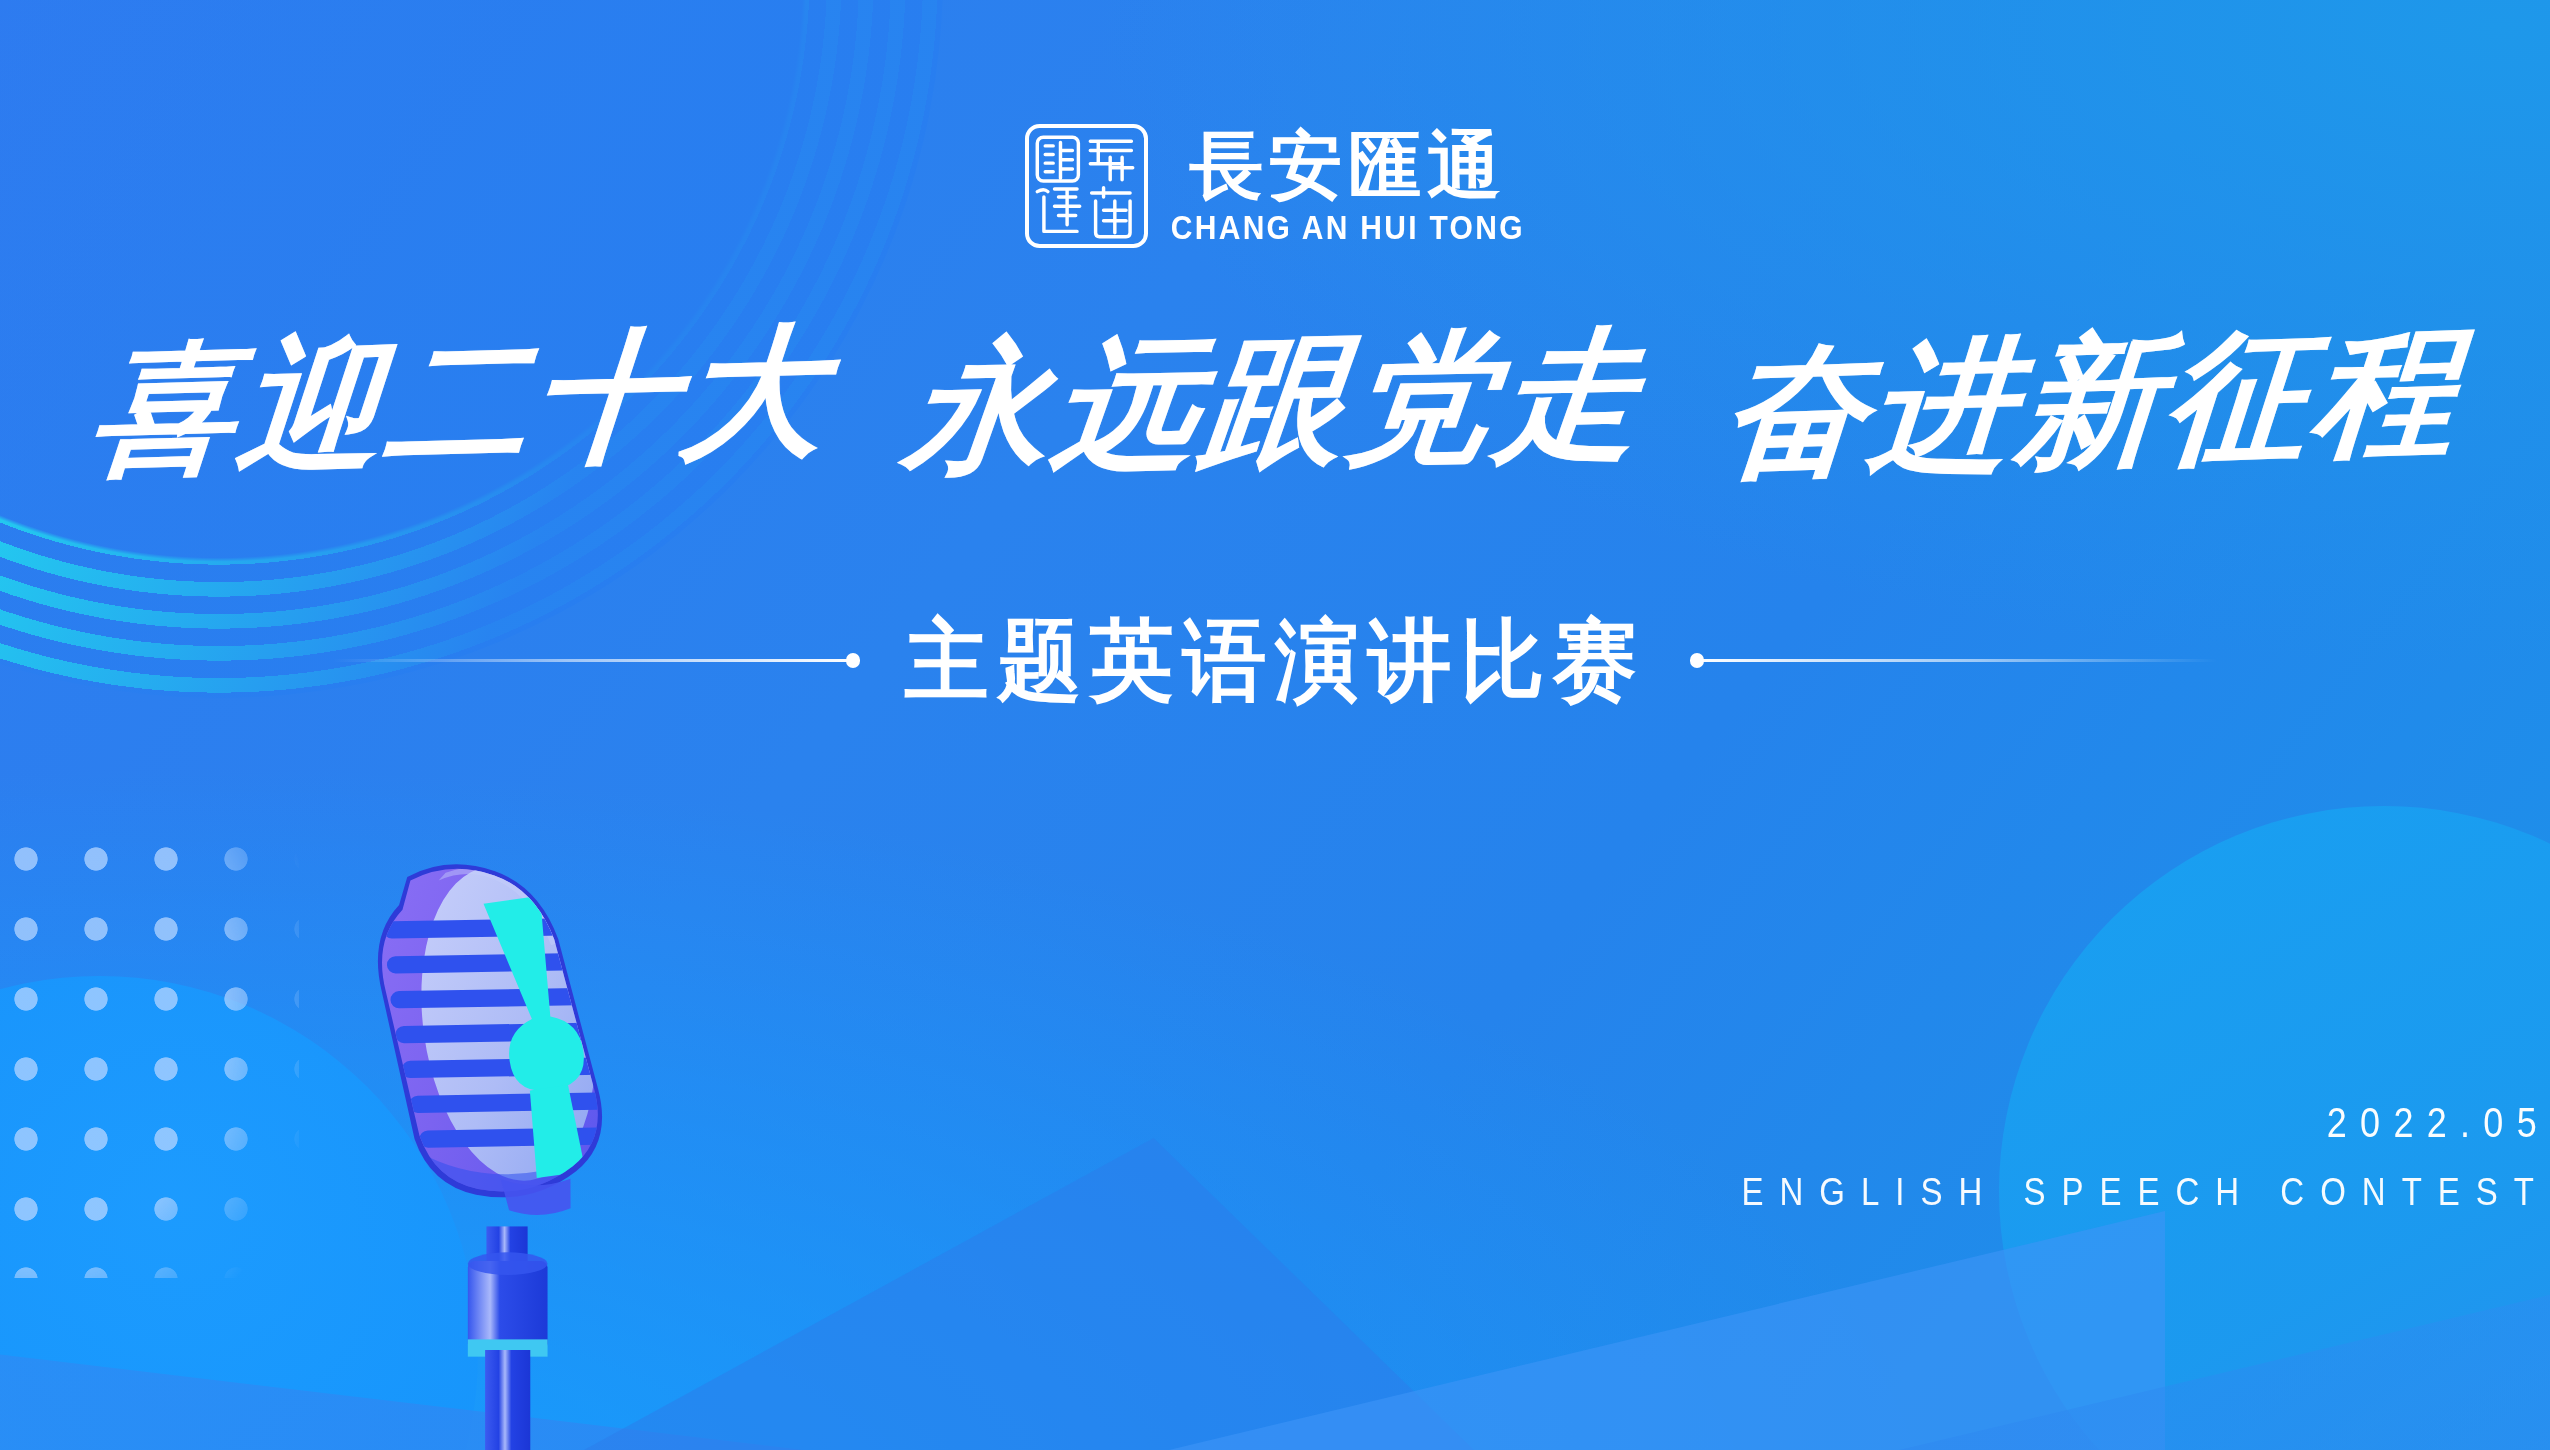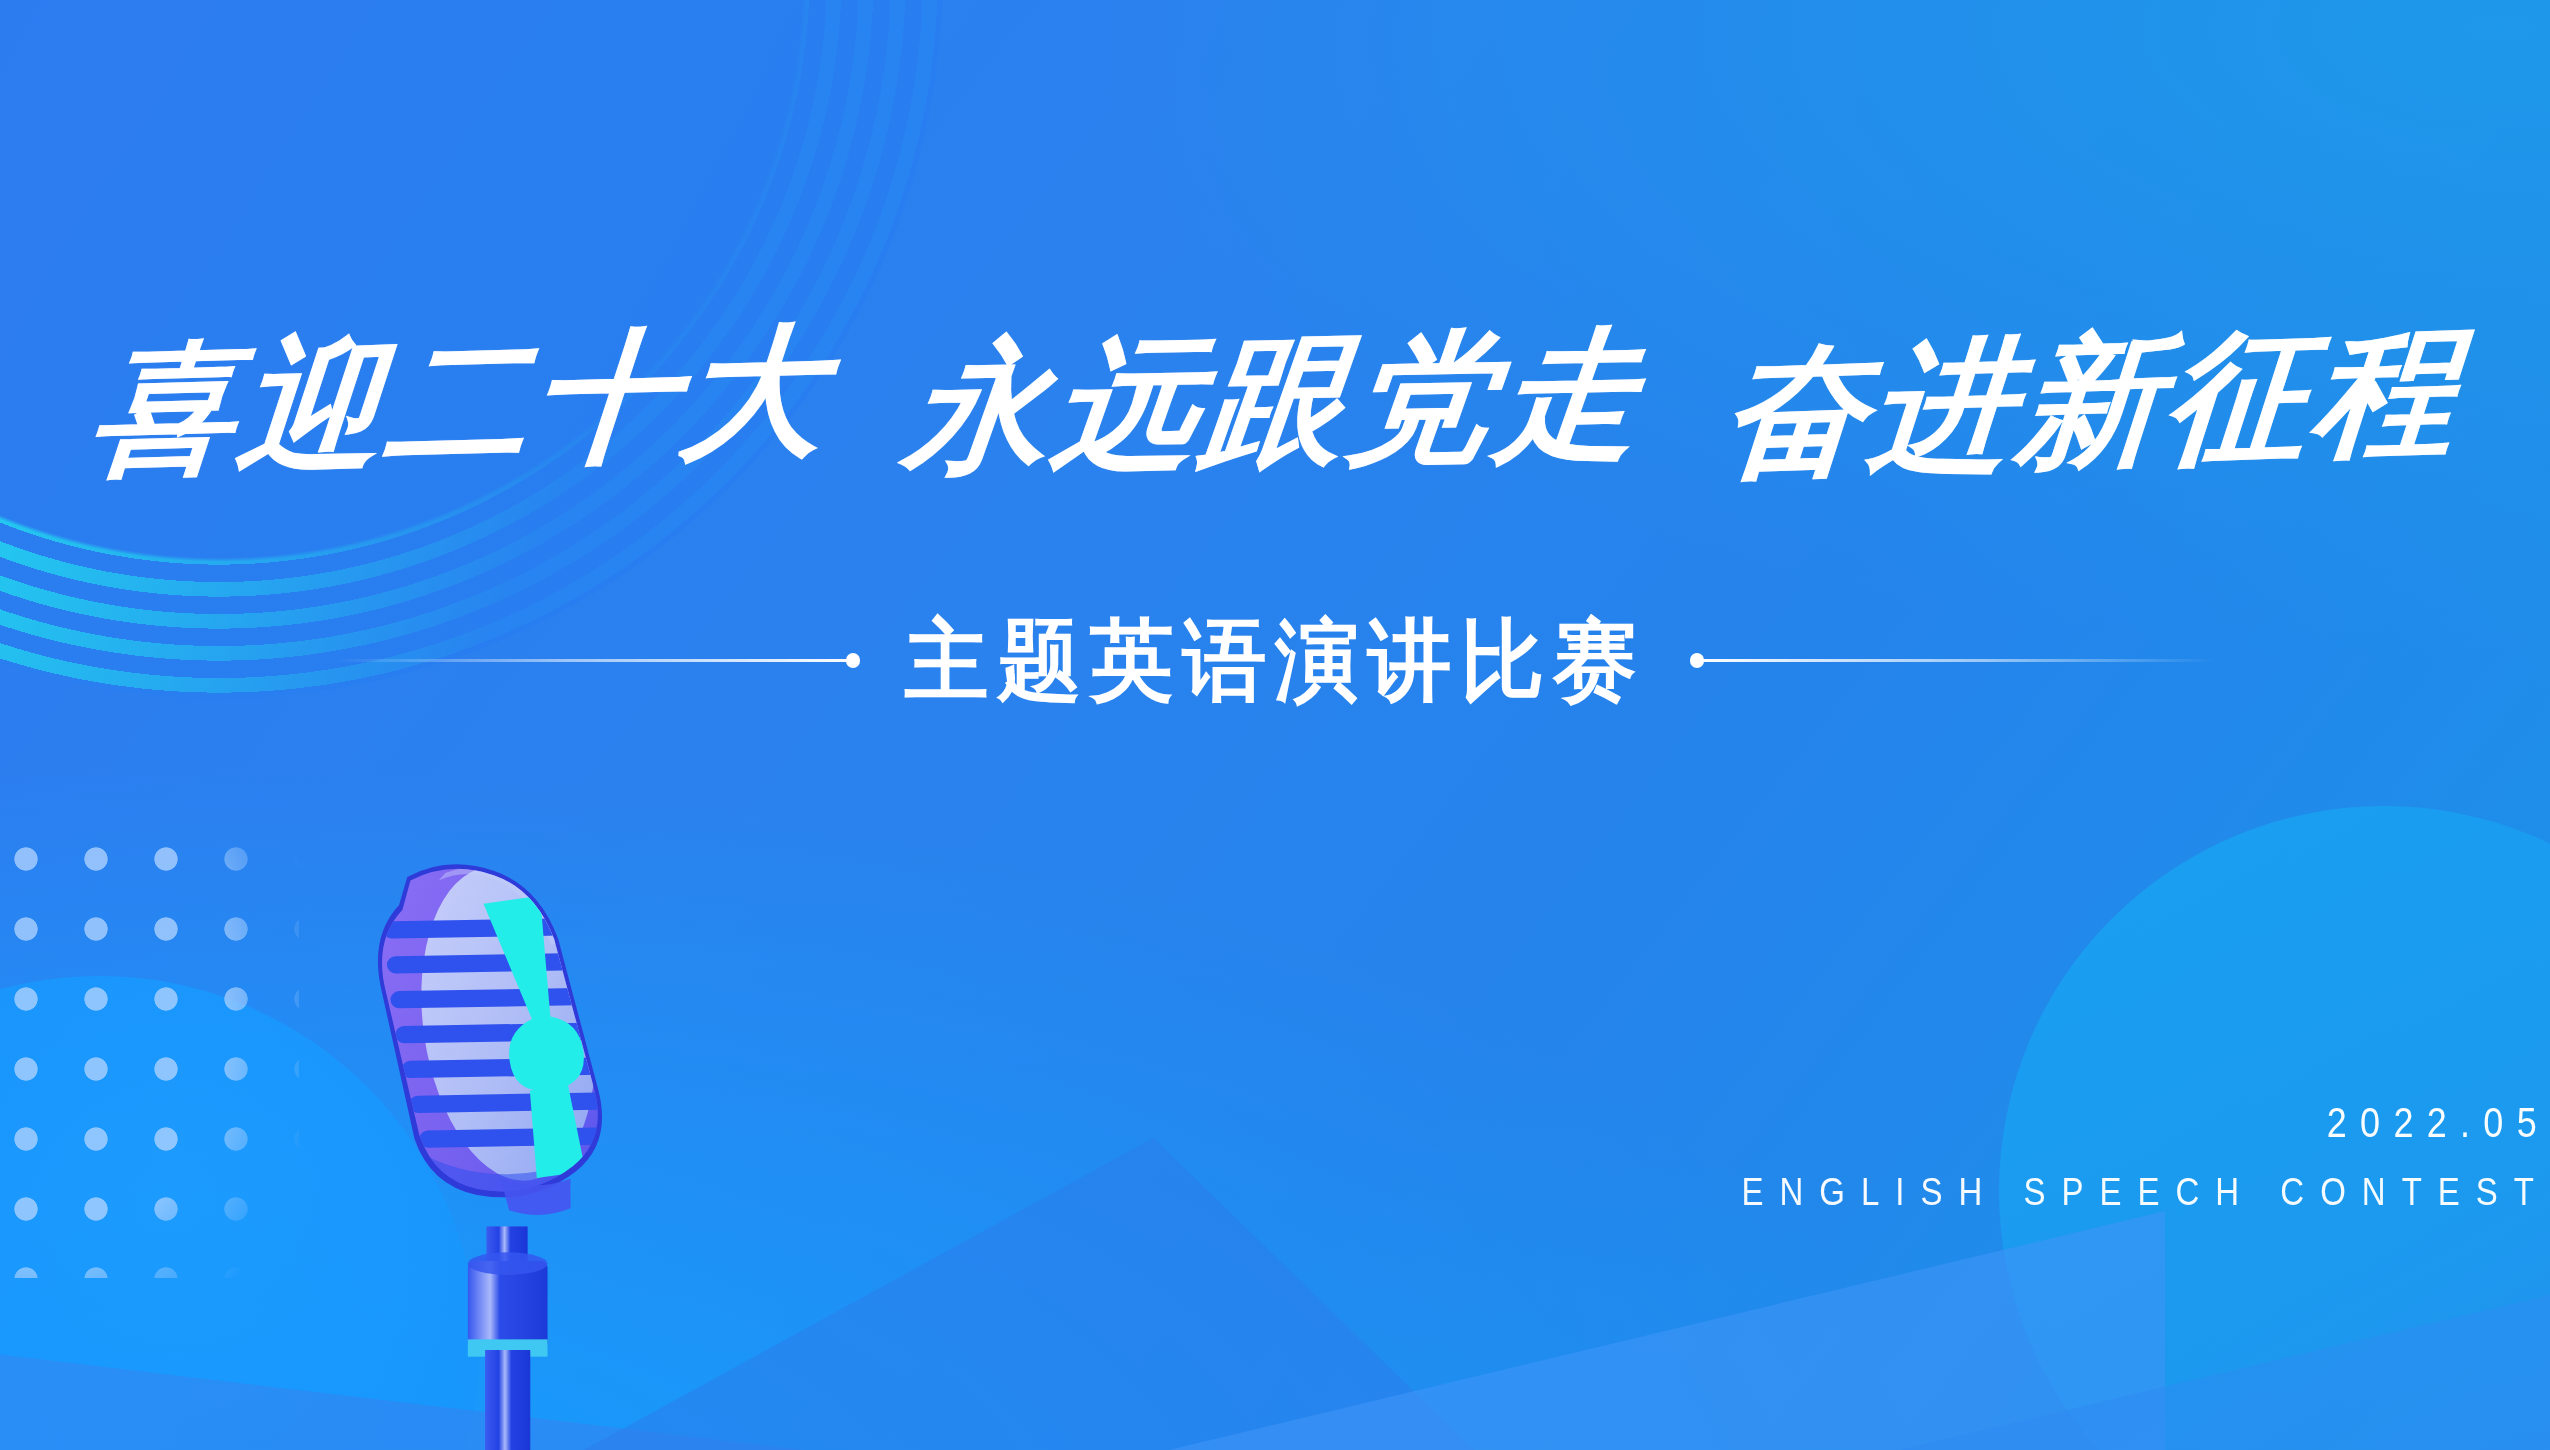--- a/index.html
+++ b/index.html
@@ -227,20 +227,45 @@
     <div class="arcs-fade"></div>
     <div class="circle-right"></div>
     <div class="circle-left"></div>
     <div class="dots"></div>
     <div class="facet facet-a"></div>
     <div class="facet facet-b"></div>
     <div class="facet facet-c"></div>
     <div class="facet facet-d"></div>
   </div>
 
+  <div class="logo-block">
+    <div class="seal">
+      <svg width="114" height="114" viewBox="0 0 171 172" fill="none" stroke="#ffffff" stroke-width="5.2" stroke-linecap="round" stroke-linejoin="round">
+
+        <rect x="12" y="14" width="62" height="66" rx="9"></rect>
+        <path d="M24 27 h12 M24 40 h12 M24 53 h12 M24 66 h12"></path>
+        <path d="M47 22 v54 M47 34 h18 M47 48 h18 M47 62 h18"></path>
+
+        <path d="M92 20 h62 M92 34 h62 M104 20 v34 M92 54 h48"></path>
+        <path d="M122 44 v34 M122 60 h34 M140 44 v34"></path>
+
+        <path d="M12 96 q10 -6 16 0"></path>
+        <path d="M22 104 v52 M22 156 h50"></path>
+        <path d="M38 92 h34 M44 104 h26 M38 118 h38 M44 132 h26 M57 92 v54"></path>
+
+        <path d="M94 98 h58 M112 90 v14"></path>
+        <path d="M100 110 v48 q0 6 6 6 h40 q6 0 6 -6 v-48"></path>
+        <path d="M112 124 h34 M112 140 h34 M129 110 v48"></path>
+      </svg>
+    </div>
+    <div class="logo-text">
+      <div class="logo-cn">長安匯通</div>
+      <div class="logo-en">CHANG AN HUI TONG</div>
+    </div>
+  </div>
 
   <div class="headline">
     <span class="calli p1">喜迎二十大</span>
     <span class="calli p2">永远跟党走</span>
     <span class="calli p3">奋进新征程</span>
   </div>
 
   <div class="sub-row">
     <span class="rule left">
       <span class="bar"></span>

